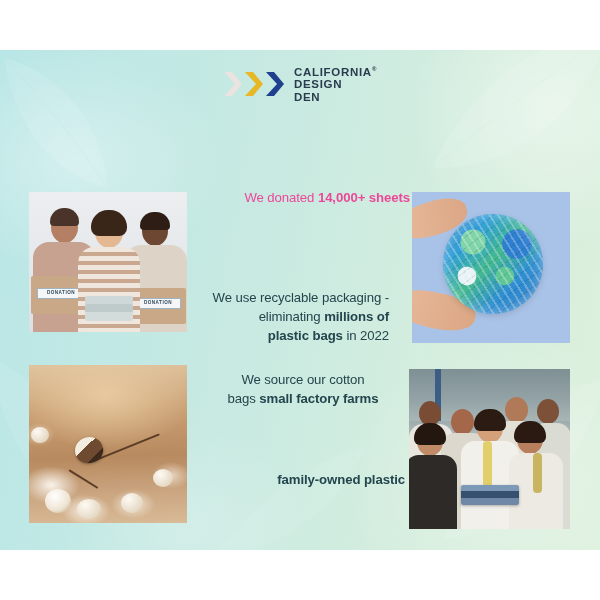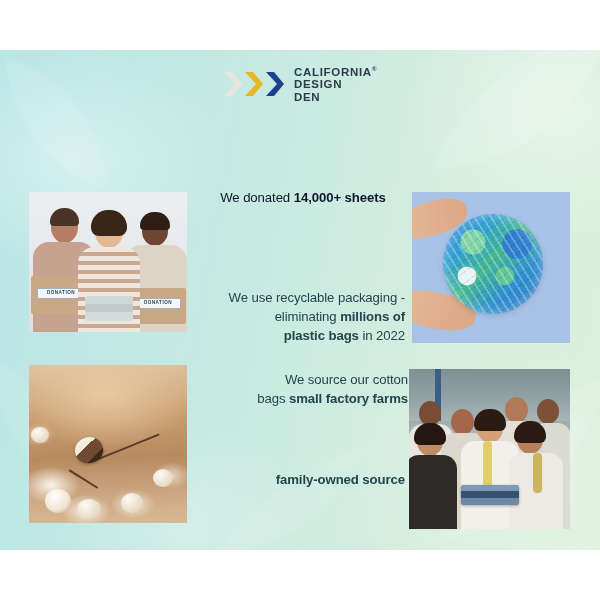--- a/index.html
+++ b/index.html
@@ -242,21 +242,21 @@
   .tblock {
     position: absolute;
     color: #23454d;
     font-family: "Liberation Sans", sans-serif;
     font-size: 13.2px;
     line-height: 19px;
     letter-spacing: -0.1px;
   }
   .tblock b { font-weight: bold; }
   #text-donated  { left: 196px; top: 188px; width: 214px; text-align: left; }
-  #text-packaging{ left: 190px; top: 288px; width: 215px; text-align: right; }
+  #text-packaging{ left: 174px; top: 288px; width: 215px; text-align: right; }
   #text-cotton   { left: 198px; top: 370px; width: 210px; text-align: left; }
   #text-factory  { left: 200px; top: 470px; width: 205px; text-align: right; }
 </style>
 </head>
 <body>
 
 <div class="page">
 
   <div class="bg-band">
     <div class="bg-wash"></div>
@@ -390,29 +390,29 @@
       <div class="ph4-head" style="left:108px; top:56px; width:26px; height:29px; background:#b87f5c;"></div>
       <div class="ph4-head" style="left:105px; top:52px; width:32px; height:22px; background:#2a1a12; border-radius:15px 15px 6px 6px;"></div>
       <div class="ph4-body" style="left:100px; top:84px; width:54px; height:76px; background:#edeae3;"></div>
 
       <div style="position:absolute; left:74px; top:72px; width:9px; height:46px; background:#e2cf6b; border-radius:4px;"></div>
       <div style="position:absolute; left:124px; top:84px; width:9px; height:40px; background:#c9b45f; border-radius:4px;"></div>
       <div class="ph4-sheets"></div>
     </div>
   </div>
 
-  <div class="tblock" id="text-donated" style="text-align: center; color: #0f172a;">
+  <div class="tblock" id="text-donated" style="text-align: right; color: #ec4899;">
       <div><span>We donated </span><b>14,000+ sheets</b></div>
     </div>
   <div class="tblock" id="text-packaging" style="text-align: right; color: rgb(35, 69, 77);">
       <div><span>We use recyclable packaging -</span></div>
       <div><span>eliminating </span><b>millions of</b></div>
       <div><b>plastic bags</b><span> in 2022</span></div>
     </div>
-  <div class="tblock" id="text-cotton" style="text-align: right; color: rgb(35, 69, 77);">
+  <div class="tblock" id="text-cotton" style="text-align: center; color: rgb(35, 69, 77);">
       <div><span>We source our cotton</span></div>
       <div><span>bags </span><b>small factory farms</b></div>
     </div>
   <div class="tblock" id="text-factory" style="text-align: right; color: rgb(35, 69, 77);">
-      <div><b>family-owned source</b></div>
+      <div><b>family-owned plastic</b></div>
     </div>
 
 </div>
 
 </body></html>

